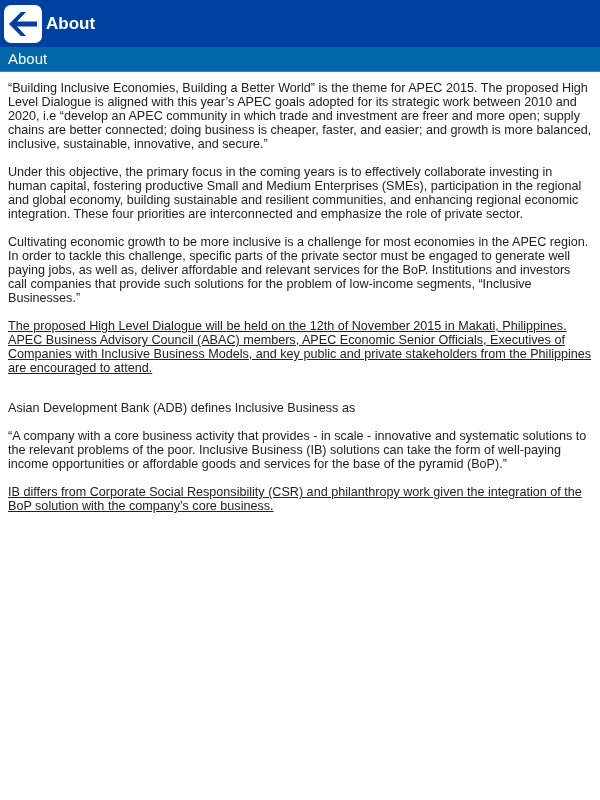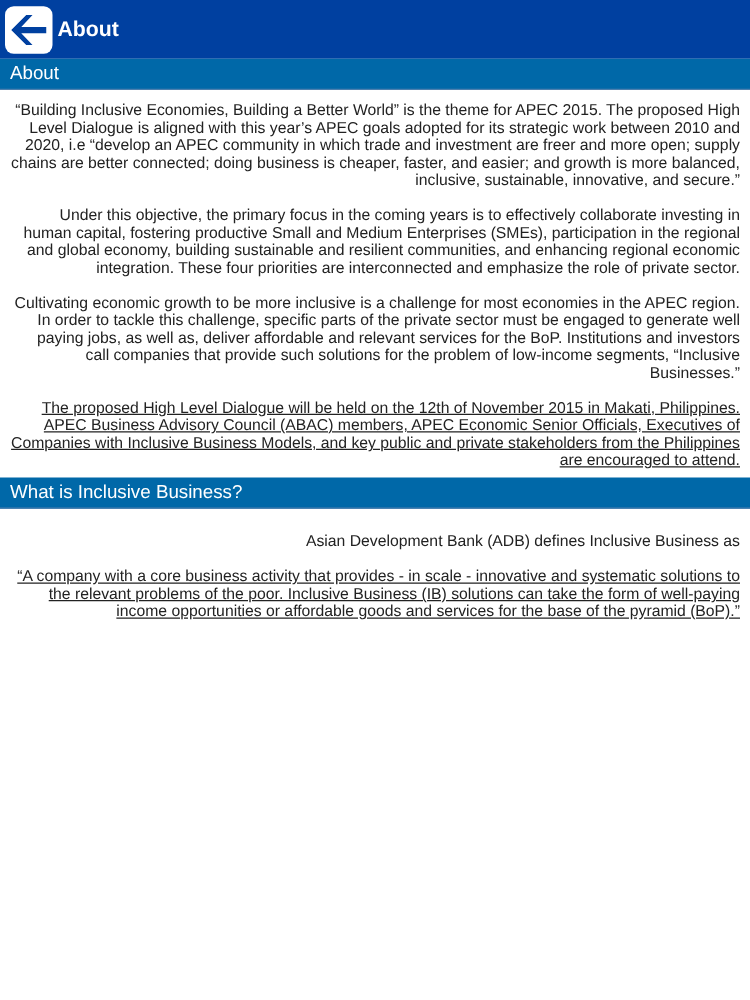--- a/index.html
+++ b/index.html
@@ -25,21 +25,21 @@
   .section-header {
     background: #0068A8; color: #ffffff;
     font-size: 15px; height: 24px; line-height: 24px;
     padding-left: 8px;
     border-bottom: 1px solid #4d7fae;
   }
   .section-body {
     padding: 8px 8px 8px 8px;
     font-size: 12.6px; line-height: 14px;
   }
-  .section-body p { margin: 0 0 14px 0; text-align: right; }
+  .section-body p { margin: 0 0 14px 0; }
   .section-body p:last-child { margin-bottom: 0; text-decoration: underline; }
   #s1 .section-body { padding-top: 9px; padding-bottom: 7px; }
   #s2 .section-body { padding-top: 19px; }
 </style>
 </head>
 <body>
 
 <div class="topbar">
   <div class="back-btn">
     <svg width="32" height="28" viewBox="0 0 32 28">
@@ -53,18 +53,18 @@
   <div class="section-header">About</div>
   <div class="section-body">
     <p>“Building Inclusive Economies, Building a Better World” is the theme for APEC 2015. The proposed High Level Dialogue is aligned with this year’s APEC goals adopted for its strategic work between 2010 and 2020, i.e “develop an APEC community in which trade and investment are freer and more open; supply chains are better connected; doing business is cheaper, faster, and easier; and growth is more balanced, inclusive, sustainable, innovative, and secure.”</p>
     <p>Under this objective, the primary focus in the coming years is to effectively collaborate investing in human capital, fostering productive Small and Medium Enterprises (SMEs), participation in the regional and global economy, building sustainable and resilient communities, and enhancing regional economic integration. These four priorities are interconnected and emphasize the role of private sector.</p>
     <p>Cultivating economic growth to be more inclusive is a challenge for most economies in the APEC region. In order to tackle this challenge, specific parts of the private sector must be engaged to generate well paying jobs, as well as, deliver affordable and relevant services for the BoP. Institutions and investors call companies that provide such solutions for the problem of low-income segments, “Inclusive Businesses.”</p>
     <p>The proposed High Level Dialogue will be held on the 12th of November 2015 in Makati, Philippines. APEC Business Advisory Council (ABAC) members, APEC Economic Senior Officials, Executives of Companies with Inclusive Business Models, and key public and private stakeholders from the Philippines are encouraged to attend.</p>
   </div>
 </div>
 
 <div id="s2">
-  <div class="section-header">What is Inclusive Business?</div>
   <div class="section-body">
     <p>Asian Development Bank (ADB) defines Inclusive Business as</p>
     <p>“A company with a core business activity that provides - in scale - innovative and systematic solutions to the relevant problems of the poor. Inclusive Business (IB) solutions can take the form of well-paying income opportunities or affordable goods and services for the base of the pyramid (BoP).”</p>
+    <p>IB differs from Corporate Social Responsibility (CSR) and philanthropy work given the integration of the BoP solution with the company’s core business.</p>
   </div>
 </div>
 
 </body></html>

